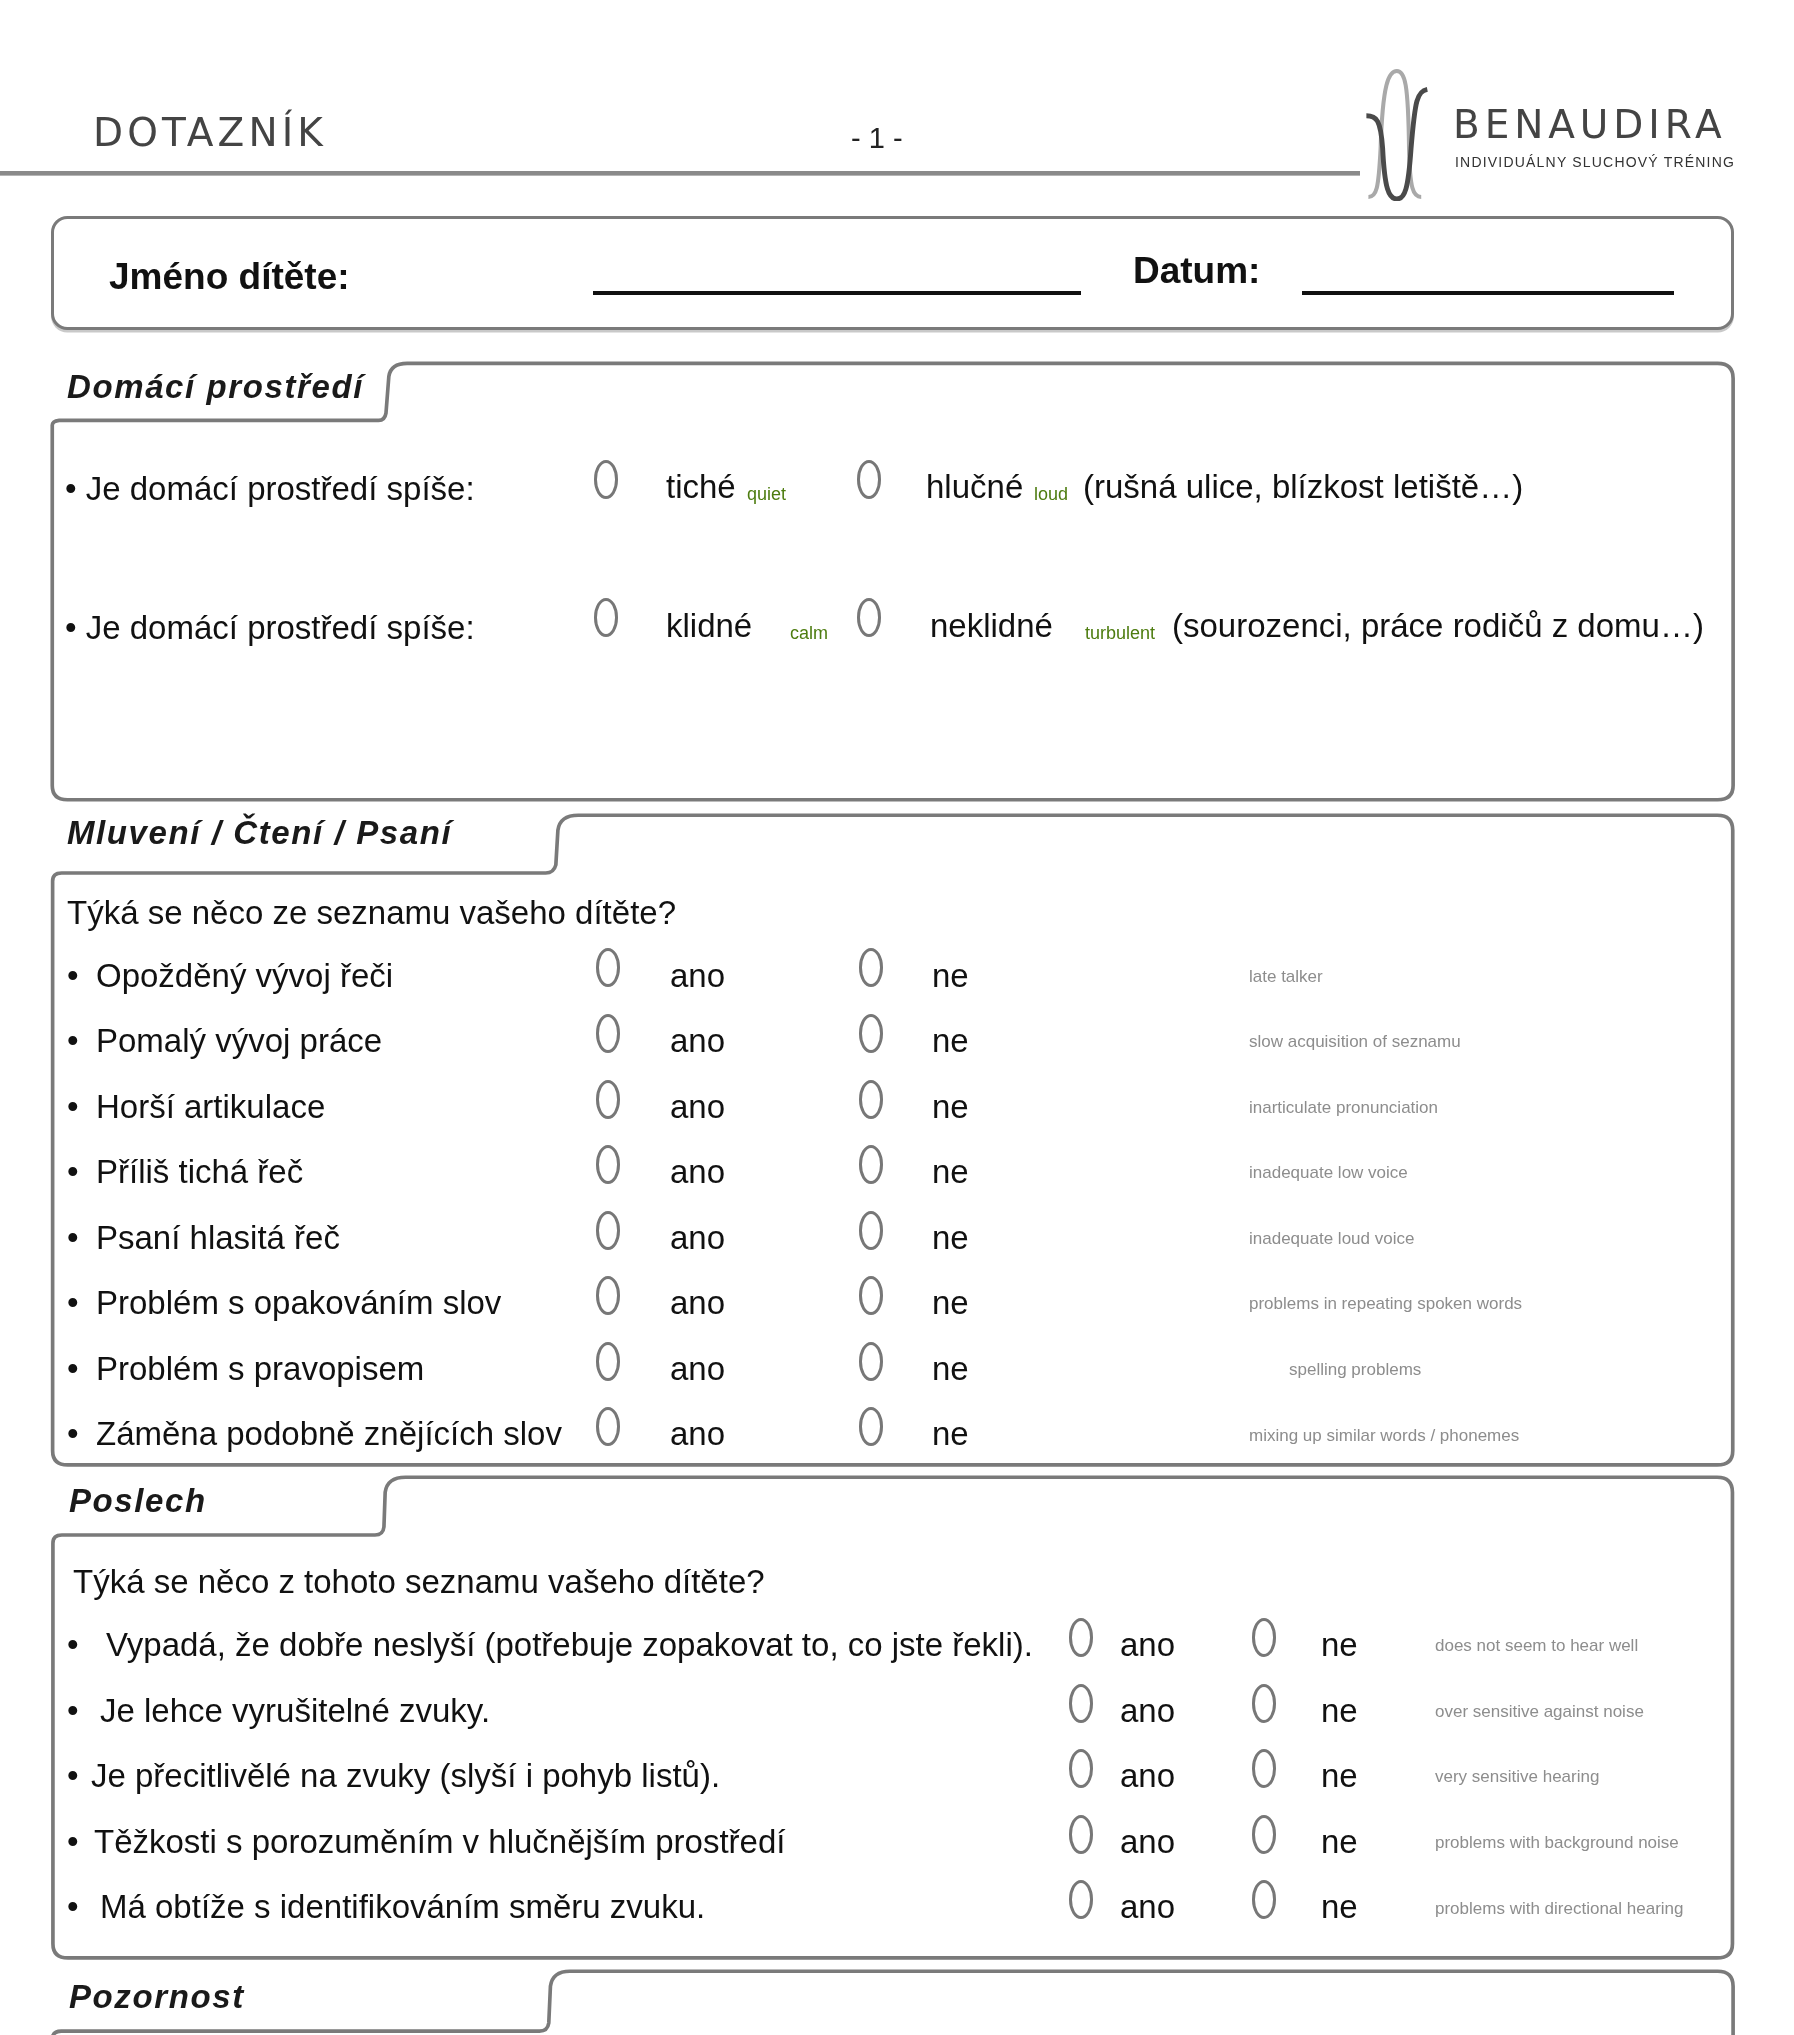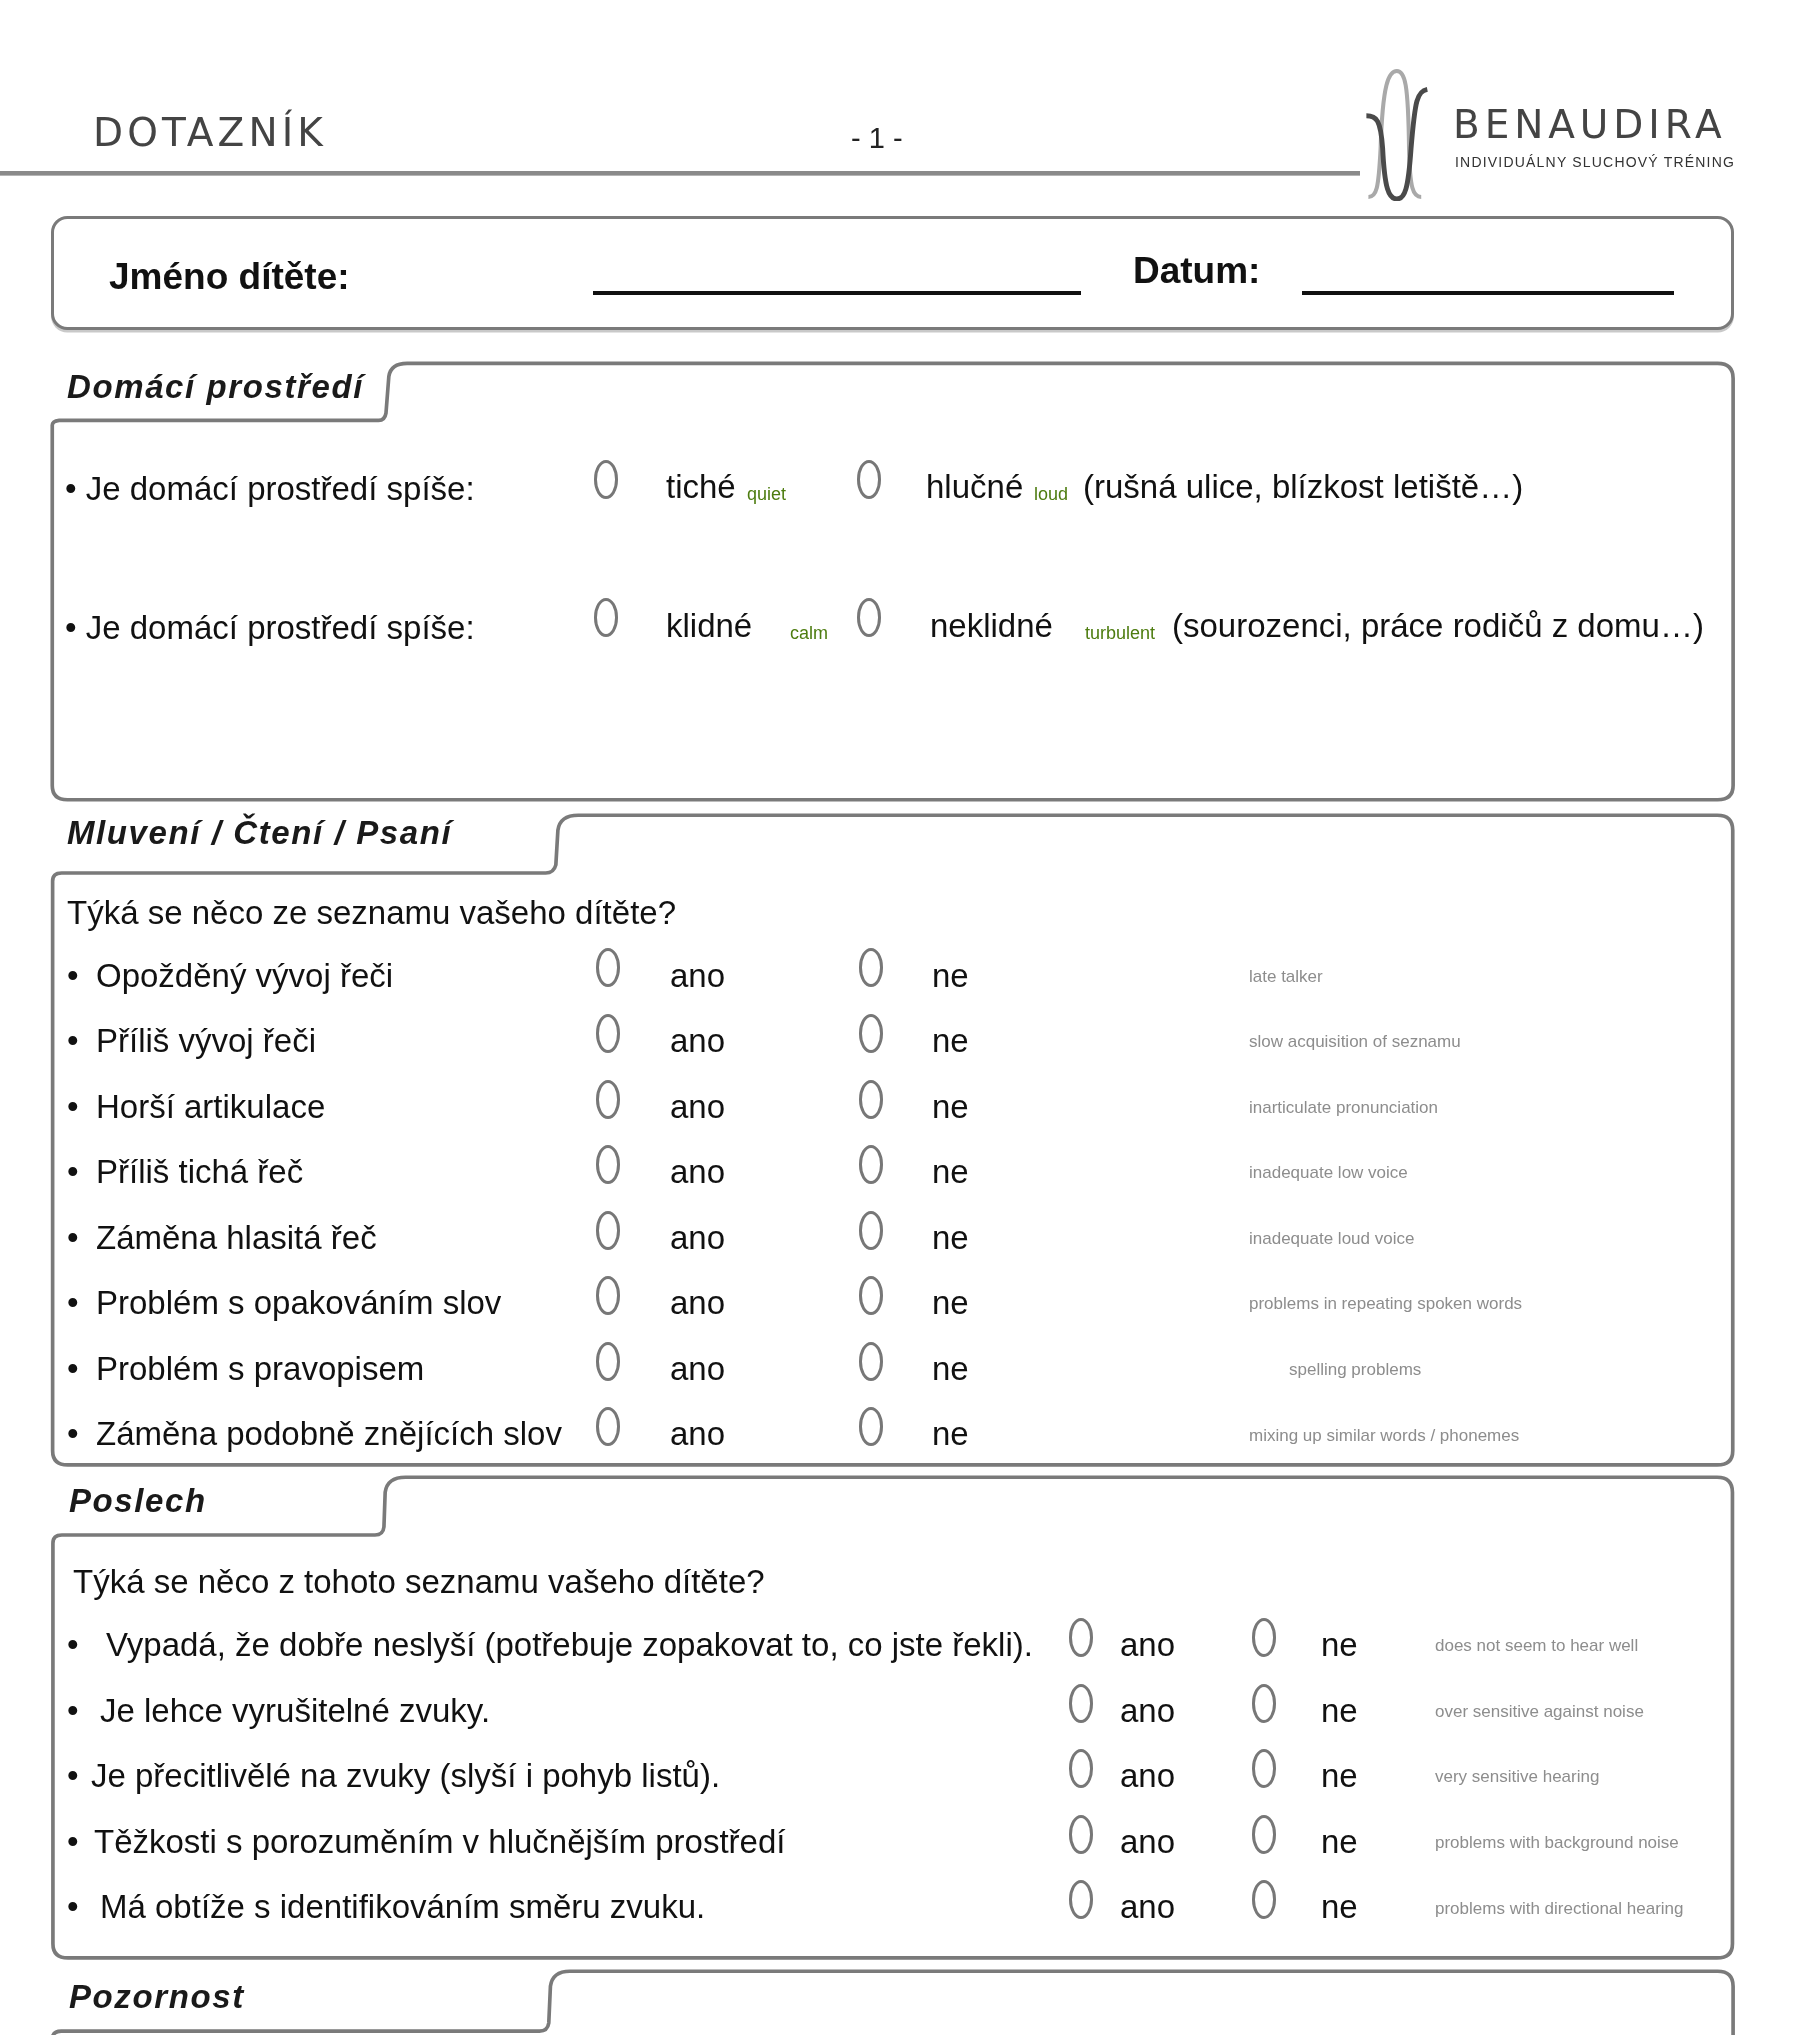--- a/index.html
+++ b/index.html
@@ -88,21 +88,21 @@
       <div class="row-text" style="left:67px; top:957px;">•</div>
       <div class="row-text" style="left:96px; top:957px;">Opožděný vývoj řeči</div>
       <div class="radio" style="left:596px; top:948px;"></div>
       <div class="opt" style="left:670px; top:957px;">ano</div>
       <div class="radio" style="left:859px; top:948px;"></div>
       <div class="opt" style="left:932px; top:957px;">ne</div>
       <div class="hint-sm" style="left:1249px; top:967px;">late talker</div>
     </div>
     <div>
       <div class="row-text" style="left:67px; top:1022px;">•</div>
-      <div class="row-text" style="left:96px; top:1022px;">Příliš vývoj řeči</div>
+      <div class="row-text" style="left:96px; top:1022px;">Pomalý vývoj práce</div>
       <div class="radio" style="left:596px; top:1014px;"></div>
       <div class="opt" style="left:670px; top:1022px;">ano</div>
       <div class="radio" style="left:859px; top:1014px;"></div>
       <div class="opt" style="left:932px; top:1022px;">ne</div>
       <div class="hint-sm" style="left:1249px; top:1032px;">slow acquisition of seznamu</div>
     </div>
     <div>
       <div class="row-text" style="left:67px; top:1088px;">•</div>
       <div class="row-text" style="left:96px; top:1088px;">Horší artikulace</div>
       <div class="radio" style="left:596px; top:1080px;"></div>
@@ -115,21 +115,21 @@
       <div class="row-text" style="left:67px; top:1153px;">•</div>
       <div class="row-text" style="left:96px; top:1153px;">Příliš tichá řeč</div>
       <div class="radio" style="left:596px; top:1145px;"></div>
       <div class="opt" style="left:670px; top:1153px;">ano</div>
       <div class="radio" style="left:859px; top:1145px;"></div>
       <div class="opt" style="left:932px; top:1153px;">ne</div>
       <div class="hint-sm" style="left:1249px; top:1163px;">inadequate low voice</div>
     </div>
     <div>
       <div class="row-text" style="left:67px; top:1219px;">•</div>
-      <div class="row-text" style="left:96px; top:1219px;">Záměna hlasitá řeč</div>
+      <div class="row-text" style="left:96px; top:1219px;">Psaní hlasitá řeč</div>
       <div class="radio" style="left:596px; top:1211px;"></div>
       <div class="opt" style="left:670px; top:1219px;">ano</div>
       <div class="radio" style="left:859px; top:1211px;"></div>
       <div class="opt" style="left:932px; top:1219px;">ne</div>
       <div class="hint-sm" style="left:1249px; top:1229px;">inadequate loud voice</div>
     </div>
     <div>
       <div class="row-text" style="left:67px; top:1284px;">•</div>
       <div class="row-text" style="left:96px; top:1284px;">Problém s opakováním slov</div>
       <div class="radio" style="left:596px; top:1276px;"></div>

